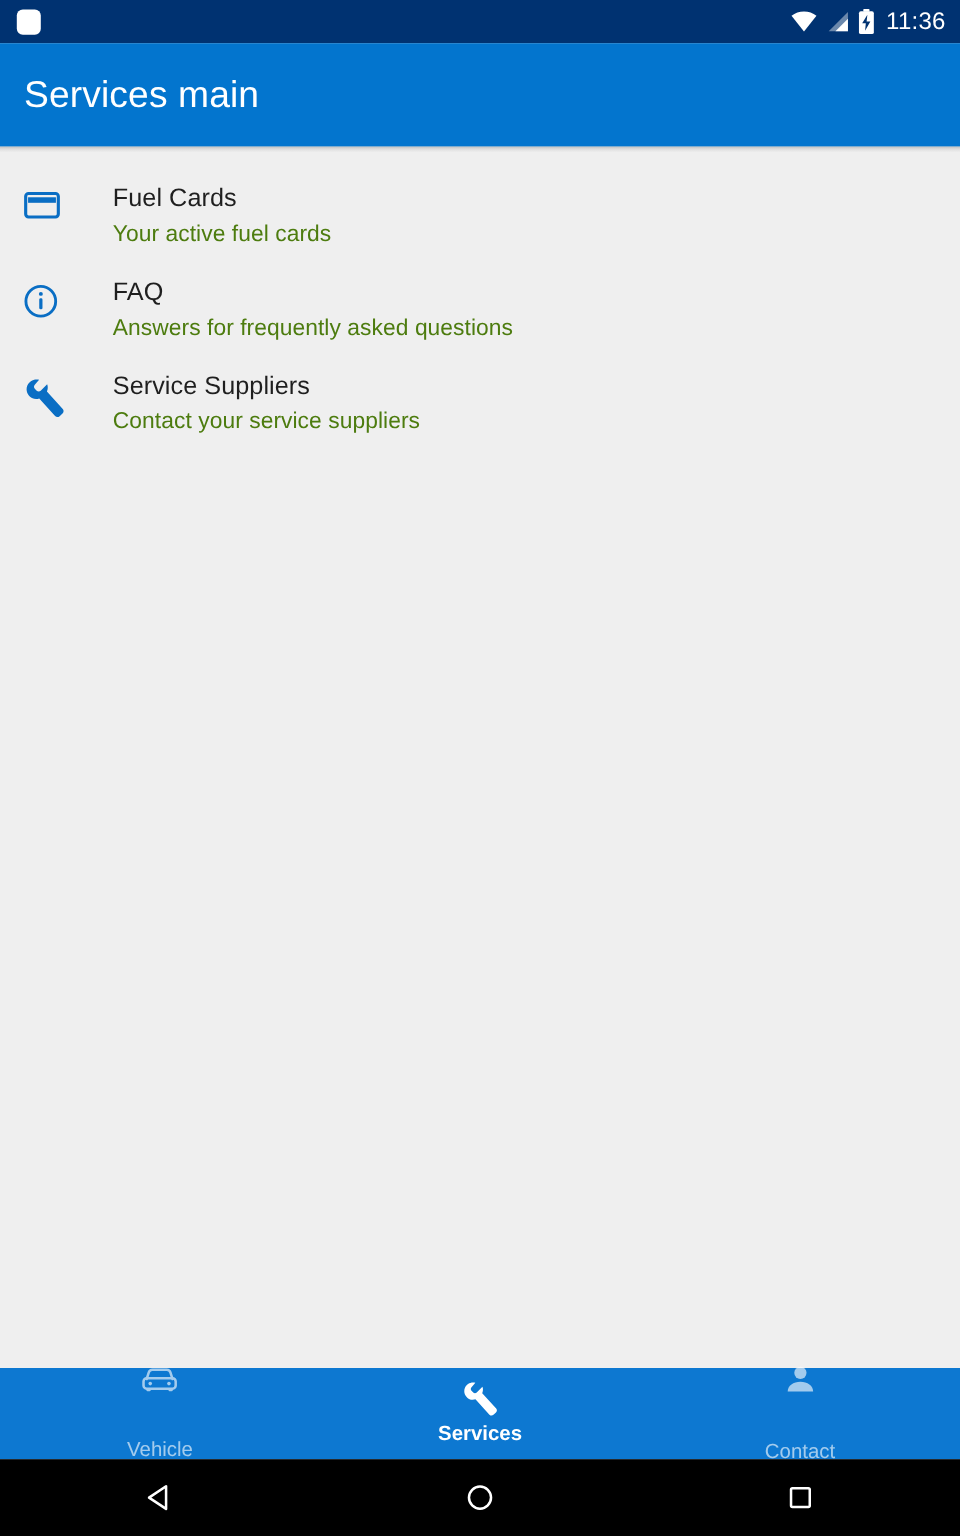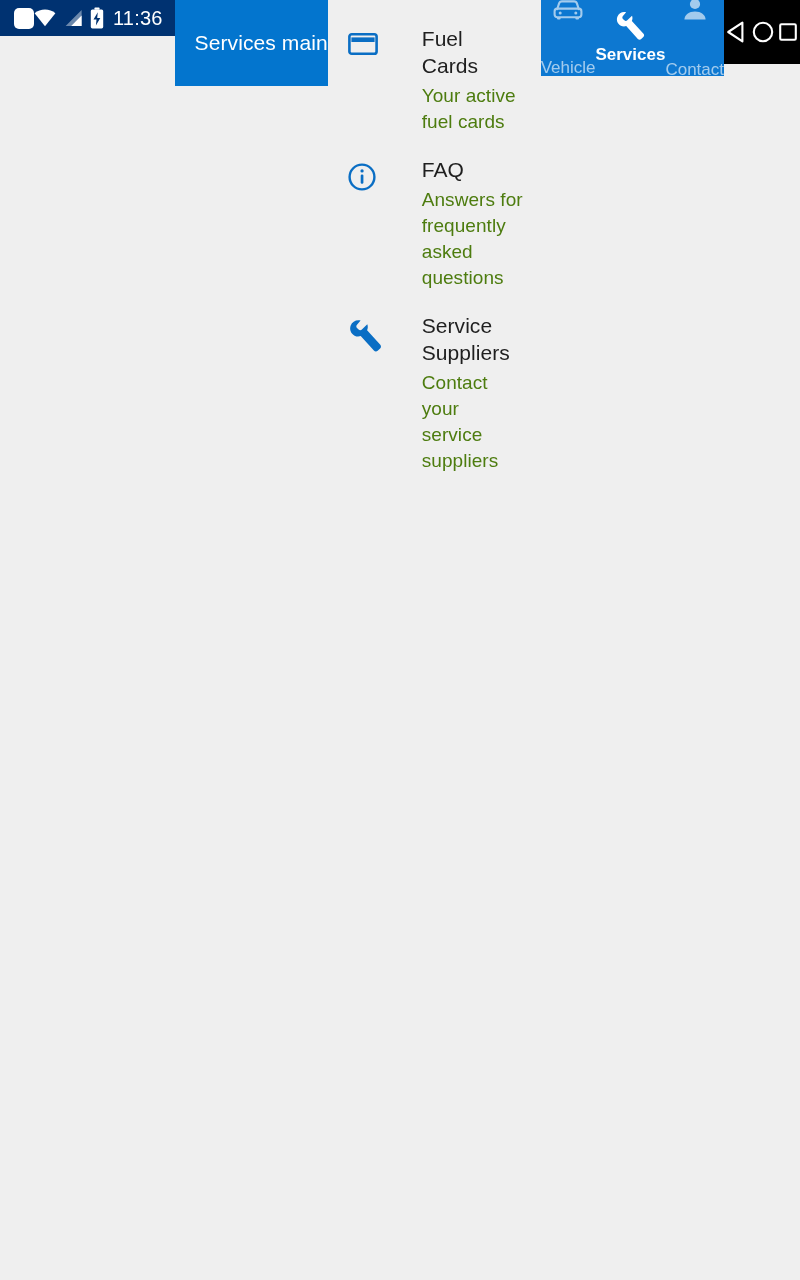--- a/index.html
+++ b/index.html
@@ -11,21 +11,21 @@
     height: 1280px;
     background: #efefef;
     font-family: "Liberation Sans", sans-serif;
     overflow: hidden;
   }
   .phone {
     position: relative;
     width: 800px;
     height: 1280px;
     display: flex;
-    flex-direction: row;
+    flex-direction: column;
     background: #efefef;
   }
 
   
   .status-bar {
     height: 36px;
     background: #003271;
     display: flex;
     align-items: center;
     justify-content: space-between;
@@ -63,21 +63,21 @@
     background: #0375ce;
     display: flex;
     align-items: center;
     padding-left: 20px;
     box-sizing: border-box;
     flex: 0 0 auto;
     position: relative;
   }
   .app-bar-title {
     color: #ffffff;
-    font-size: 21px;
+    font-size: 31px;
     font-weight: 400;
     letter-spacing: 0.1px;
   }
   .appbar-shadow {
     height: 5px;
     flex: 0 0 auto;
     background: linear-gradient(to bottom,
         rgba(0,0,0,0.20) 0%,
         rgba(0,0,0,0.07) 45%,
         rgba(0,0,0,0.00) 100%);
@@ -90,21 +90,20 @@
     padding-top: 14px;
     box-sizing: border-box;
     overflow: hidden;
   }
   .list-item {
     display: flex;
     align-items: flex-start;
     padding: 10px 16px 10px 0;
     min-height: 72px;
     box-sizing: border-box;
-    justify-content: center;
   }
   .list-icon {
     width: 94px;
     flex: 0 0 94px;
     display: flex;
     justify-content: flex-start;
     padding-left: 20px;
     padding-top: 8px;
     box-sizing: border-box;
   }

